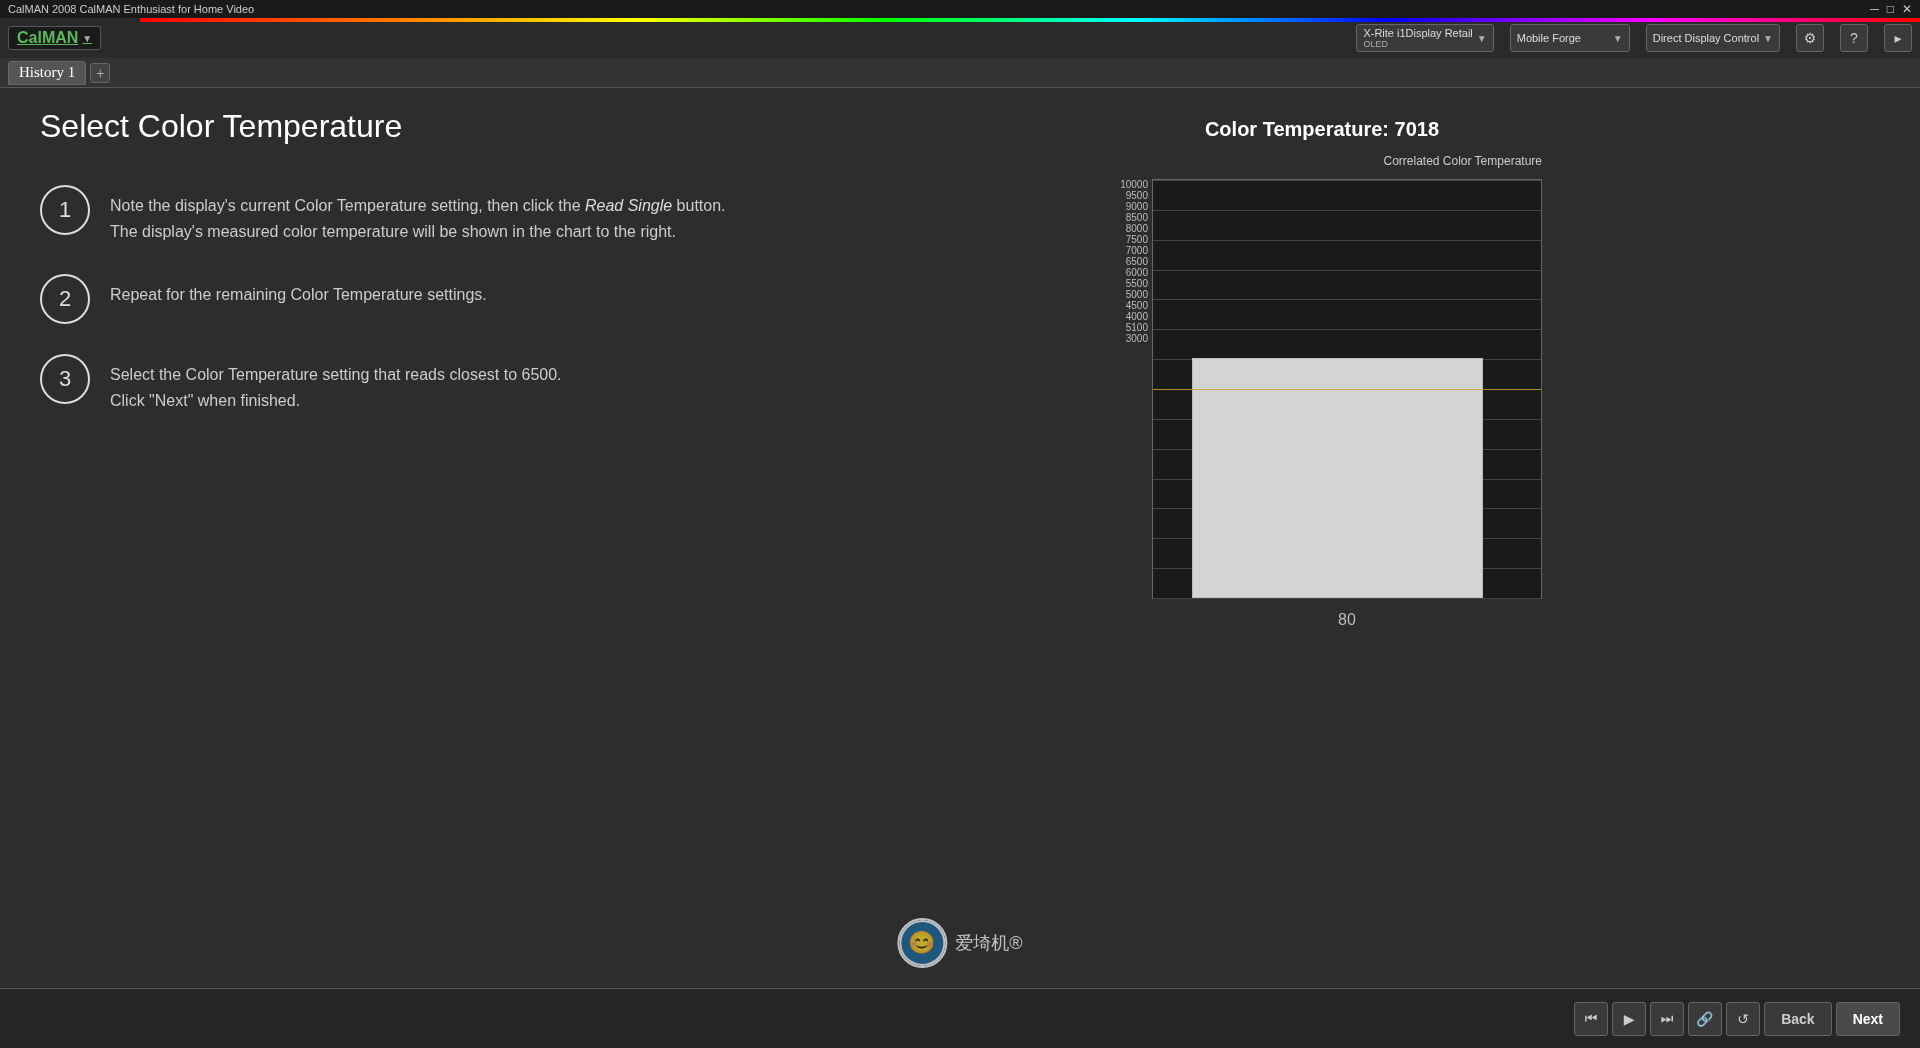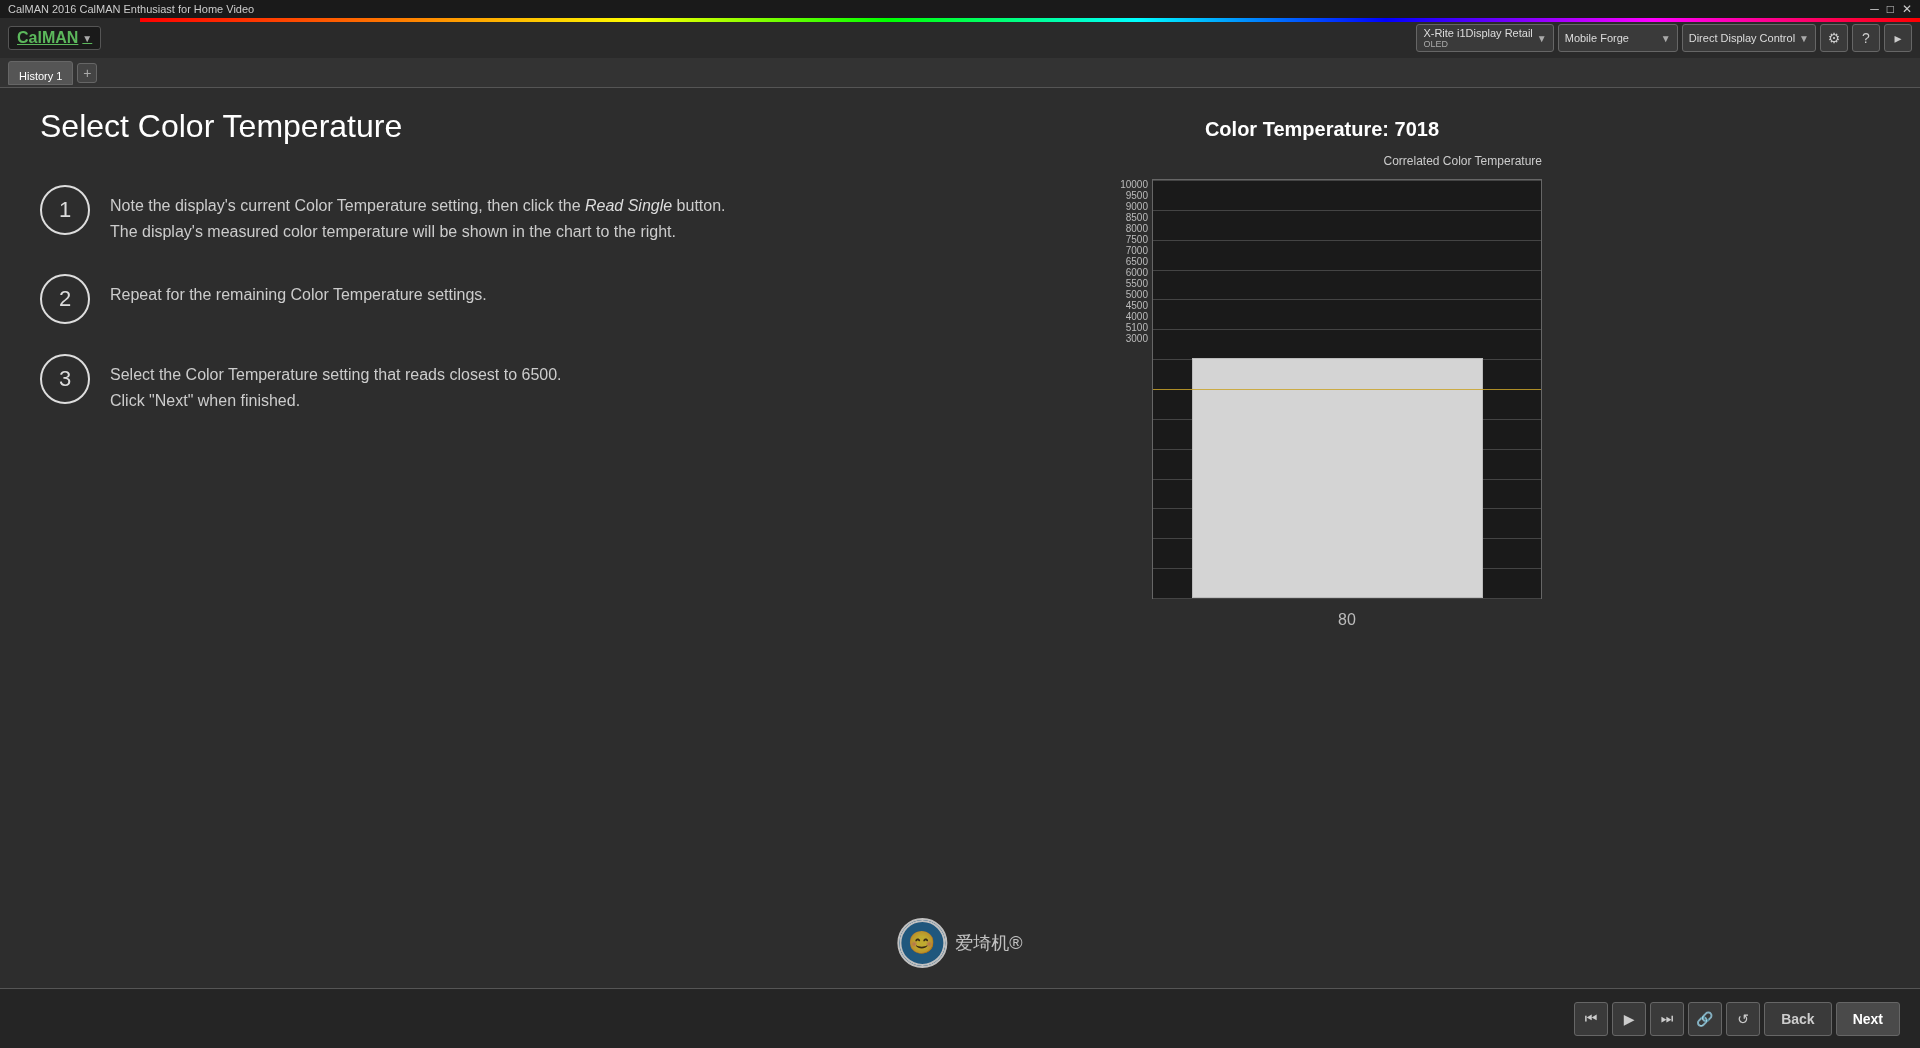--- a/index.html
+++ b/index.html
@@ -85,27 +85,28 @@
       align-items: center;
       padding: 0 8px;
       gap: 4px;
       border-bottom: 1px solid #555;
     }
     .tab {
       background: #444;
       border: 1px solid #666;
       border-radius: 3px 3px 0 0;
       padding: 2px 10px;
-      font-size: 11px;
+      font-size: 15px;
       color: #ddd;
       cursor: pointer;
       display: flex;
-      align-items: flex-end;
+      align-items: center;
       gap: 4px;
       height: 24px;
+      font-family: Liberation Serif, serif;
     }
     .tab.active {
       background: #555;
       color: #fff;
     }
     .tab-add {
       background: #444;
       border: 1px solid #666;
       border-radius: 3px;
       width: 20px;
@@ -118,21 +119,21 @@
       color: #aaa;
     }
 
     
     #top-right-controls {
       position: absolute;
       top: 18px;
       right: 8px;
       display: flex;
       align-items: center;
-      gap: 4px;
+      gap: 16px;
       height: 40px;
     }
     .dropdown-control {
       background: #3a3a3a;
       border: 1px solid #666;
       border-radius: 3px;
       padding: 2px 6px;
       font-size: 11px;
       color: #ddd;
       display: flex;
@@ -380,21 +381,21 @@
     }
     .nav-btn-text.next {
       background: #4a4a4a;
       color: #fff;
     }
   </style>
 </head>
 <body>
 
 <div id="title-bar">
-  <span>CalMAN 2016 CalMAN Enthusiast for Home Video</span>
+  <span>CalMAN 2008 CalMAN Enthusiast for Home Video</span>
   <div id="title-bar-controls">
     <span>─</span>
     <span>□</span>
     <span>✕</span>
   </div>
 </div>
 
 <div id="top-bar">
   <div id="rainbow-bar"></div>
   <div id="calman-logo">

